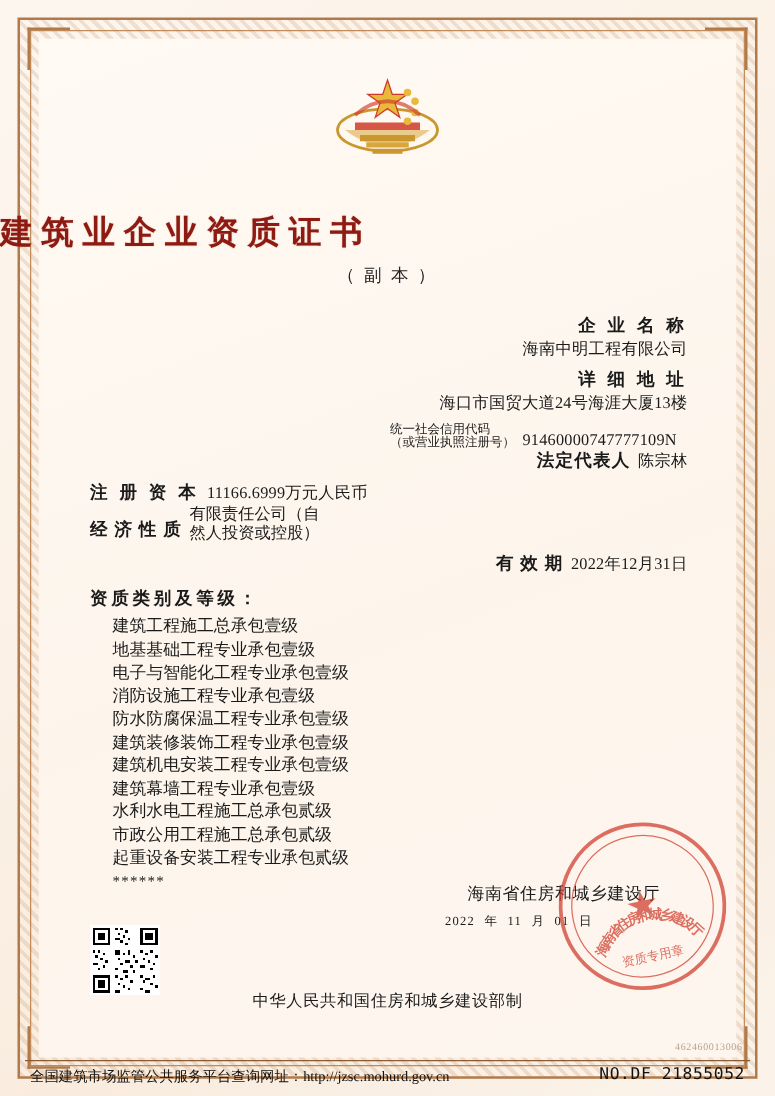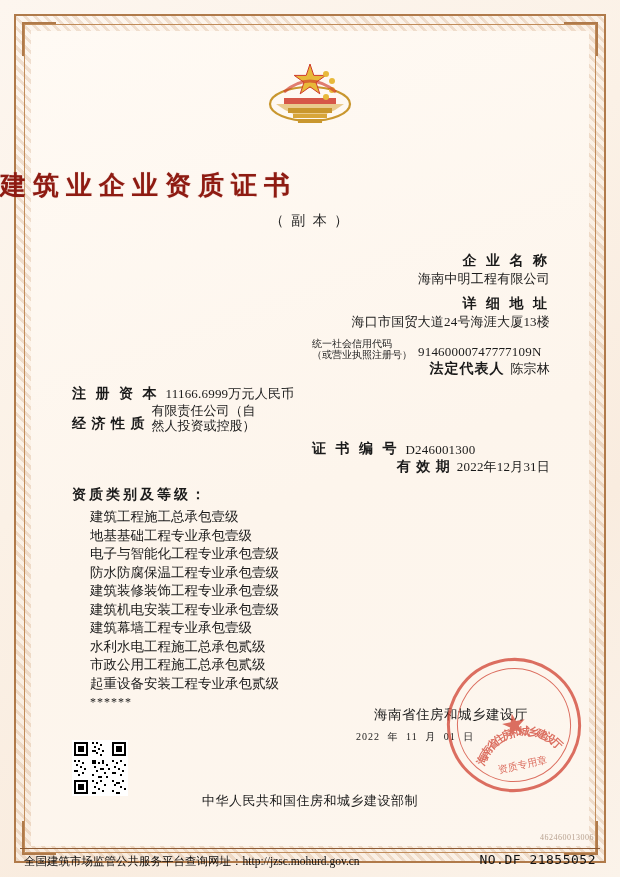--- a/index.html
+++ b/index.html
@@ -359,35 +359,32 @@
         <span class="lbl">注 册 资 本</span>
         <span class="val">11166.6999万元人民币</span>
       </div>
       <div class="col-right" style="align-items:flex-end;">
         <span class="lbl" style="letter-spacing:1px">经 济 性 质</span>
         <span class="val-wrap" style="width:112px">有限责任公司（自然人投资或控股）</span>
       </div>
     </div>
 
     <div class="row">
-      <div class="col-left">
-        <span class="lbl">证 书 编 号</span>
-        <span class="val">D246001300</span>
-      </div>
       <div class="col-right">
         <span class="lbl" style="letter-spacing:1px">有 效 期</span>
         <span class="val">2022年12月31日</span>
       </div>
     </div>
 
     <div class="qual-title">资质类别及等级：</div>
     <div class="qual-list">
       <div>建筑工程施工总承包壹级</div>
       <div>地基基础工程专业承包壹级</div>
       <div>电子与智能化工程专业承包壹级</div>
+      <div>消防设施工程专业承包壹级</div>
       <div>防水防腐保温工程专业承包壹级</div>
       <div>建筑装修装饰工程专业承包壹级</div>
       <div>建筑机电安装工程专业承包壹级</div>
       <div>建筑幕墙工程专业承包壹级</div>
       <div>水利水电工程施工总承包贰级</div>
       <div>市政公用工程施工总承包贰级</div>
       <div>起重设备安装工程专业承包贰级</div>
     </div>
     <div class="stars">******</div>
   </div>

